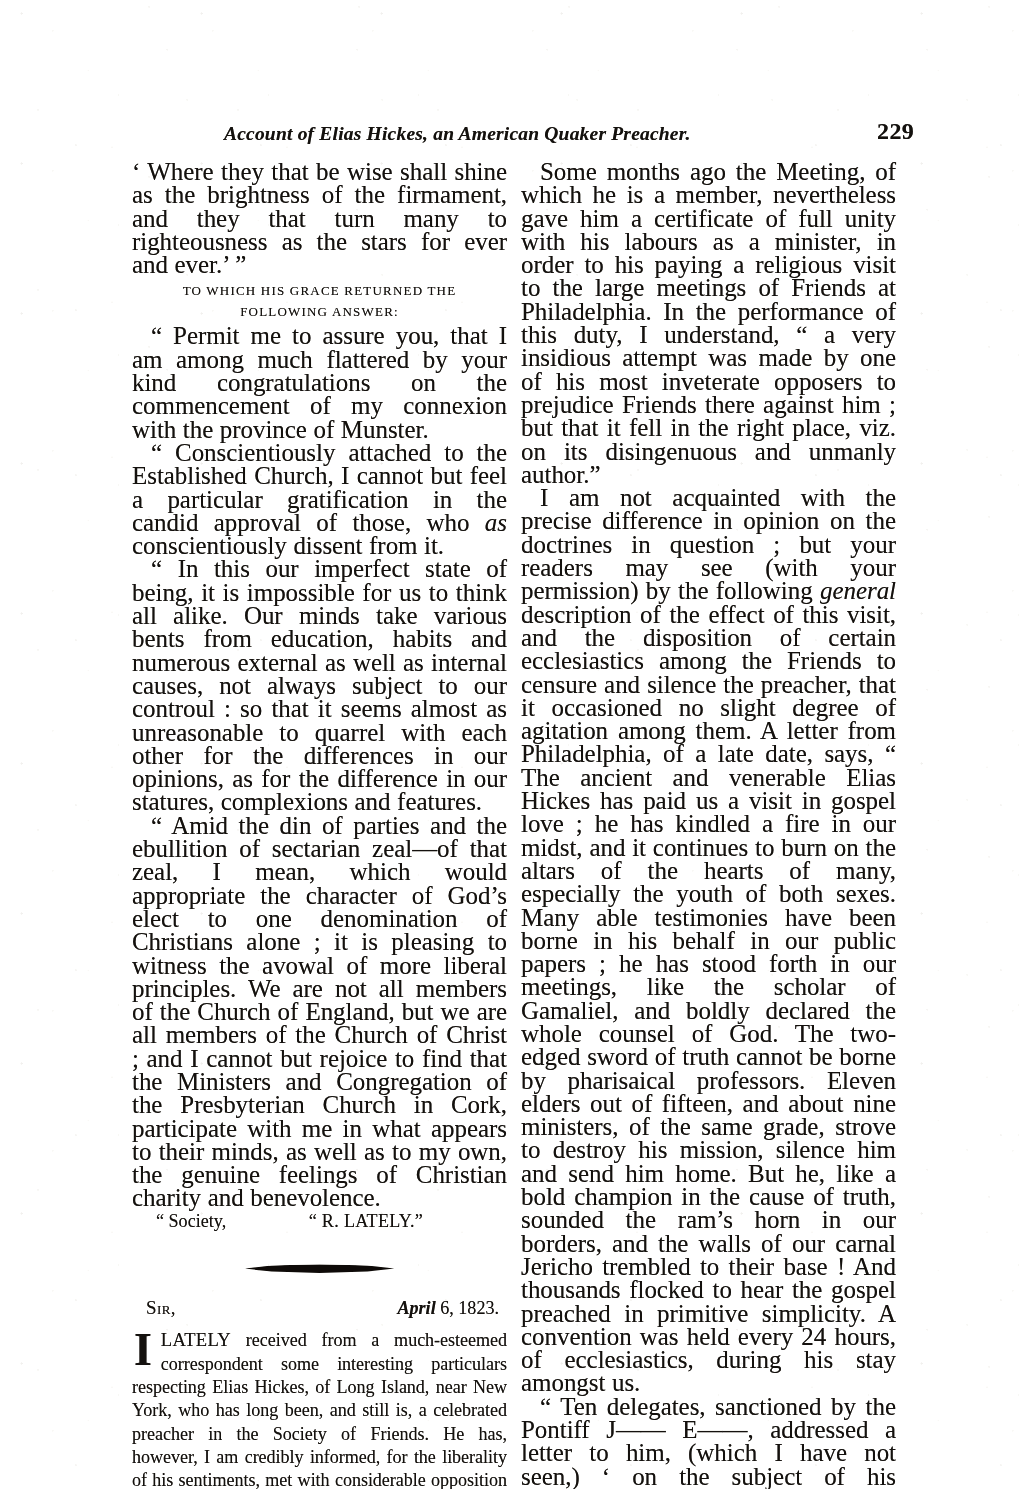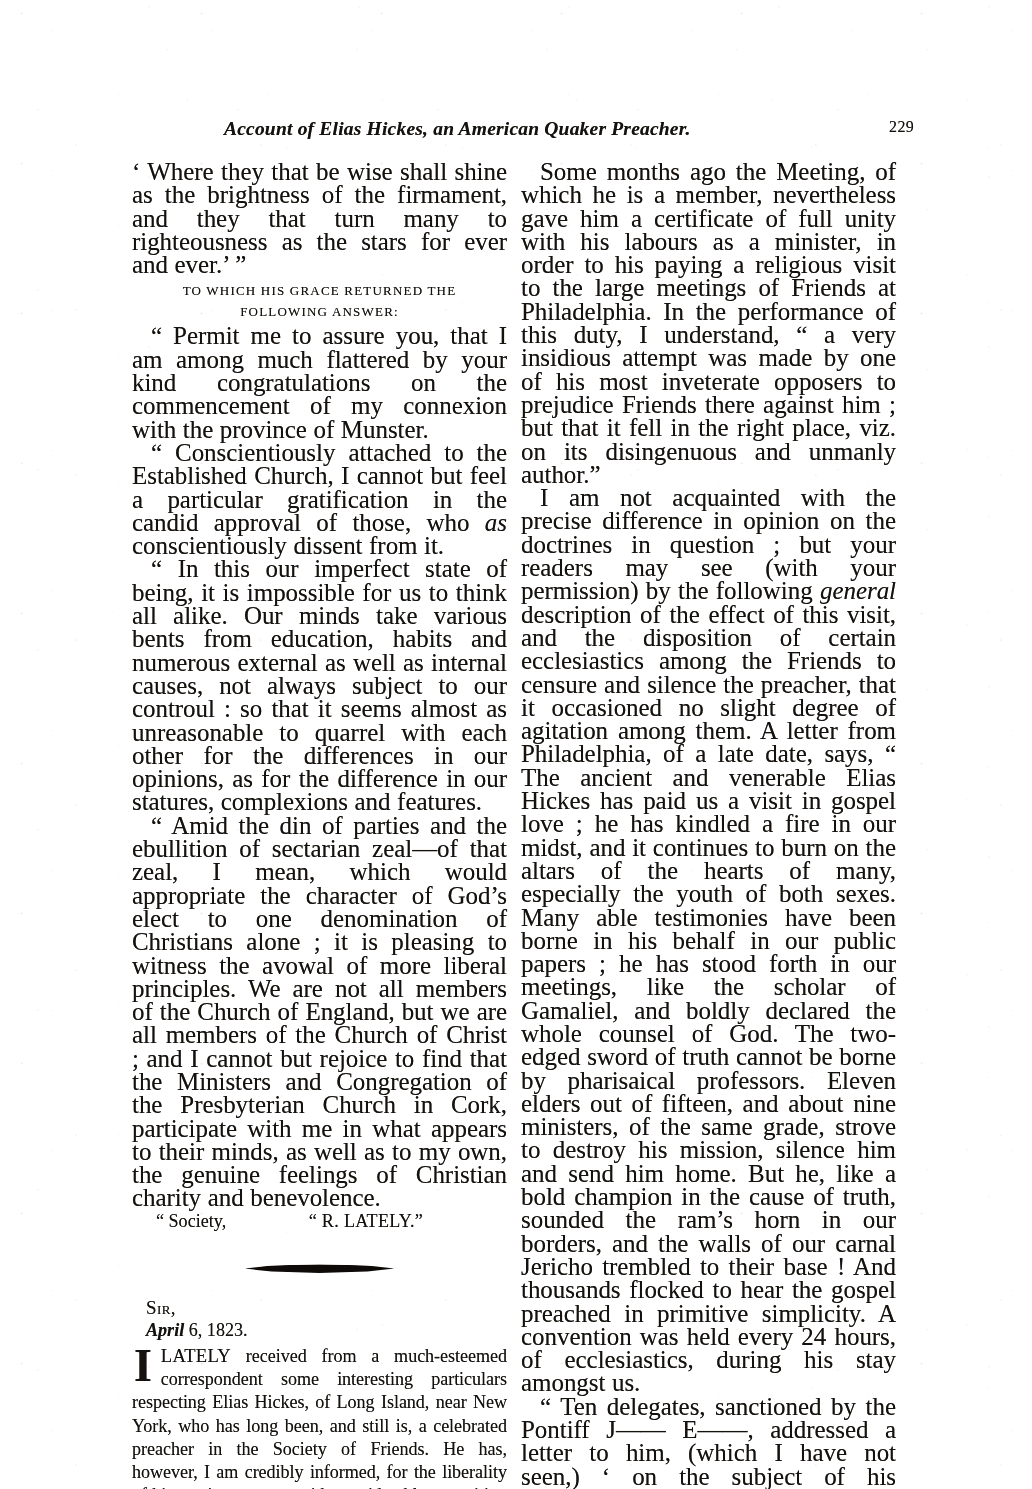--- a/index.html
+++ b/index.html
@@ -44,33 +44,33 @@
                      175px 155px, 195px 175px;
   }
 
   
   .running-head {
     position: absolute;
     left: 224px;
     top: 118px;
     width: 690px;
     display: flex;
-    align-items: flex-start;
+    align-items: flex-end;
     justify-content: space-between;
   }
   .running-head-title {
     font-style: italic;
     font-weight: 700;
     font-size: 19.5px;
     letter-spacing: .2px;
     white-space: nowrap;
   }
   .running-head-folio {
-    font-size: 16px;
-    font-weight: 400;
+    font-size: 24px;
+    font-weight: 700;
     letter-spacing: .3px;
   }
 
   
   .columns {
     position: absolute;
     left: 132px;
     top: 160px;
     width: 772px;
     display: flex;
@@ -133,26 +133,25 @@
     width: 150px; height: 9px;
     transform: translateY(-50%);
     background: #15110e;
     border-radius: 50% / 50%;
     clip-path: polygon(0% 50%, 18% 16%, 50% 2%, 82% 16%, 100% 50%,
                        82% 84%, 50% 98%, 18% 84%);
   }
 
   
   .letter-head {
-    margin: 0 0 1px;
+    margin: 0 0 8px;
     display: flex;
     align-items: baseline;
     font-size: 18.1px;
     line-height: 23.3px;
-    flex-direction: column;
   }
   .letter-head .salutation {
     margin-left: 14px;
     font-variant: small-caps;
     text-transform: lowercase;
     font-size: 19px;
     letter-spacing: .4px;
   }
   .letter-head .salutation::first-letter { text-transform: uppercase; }
   .letter-head .datespace { flex: 1 1 auto; }

